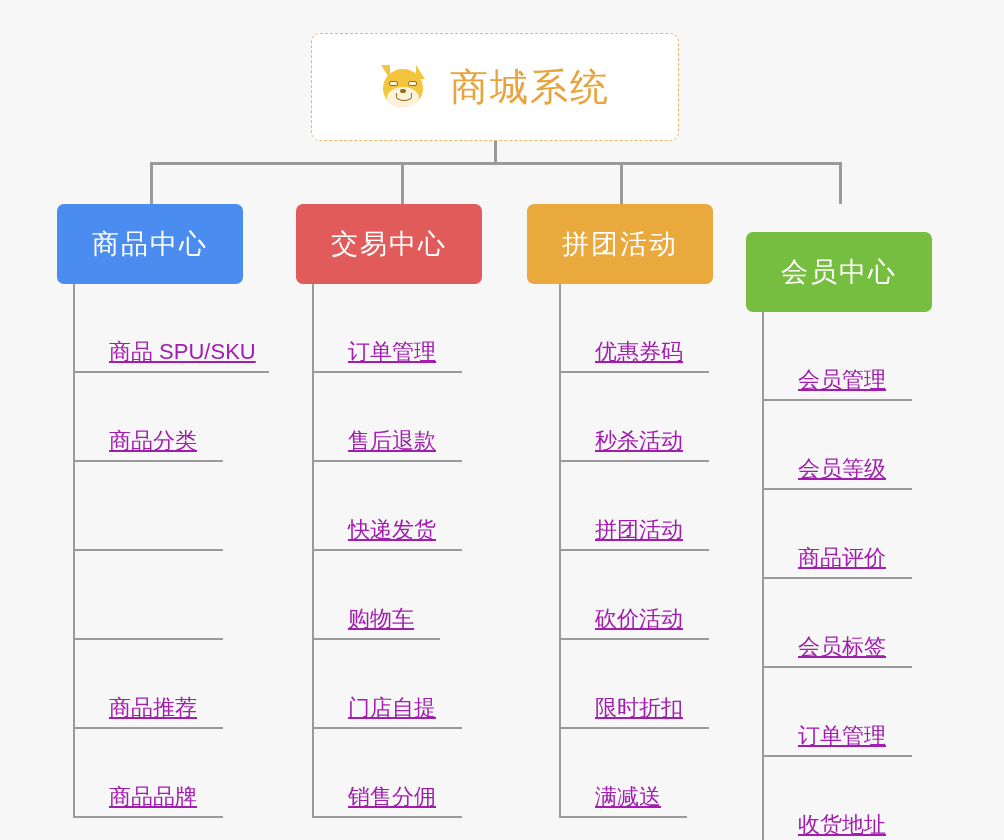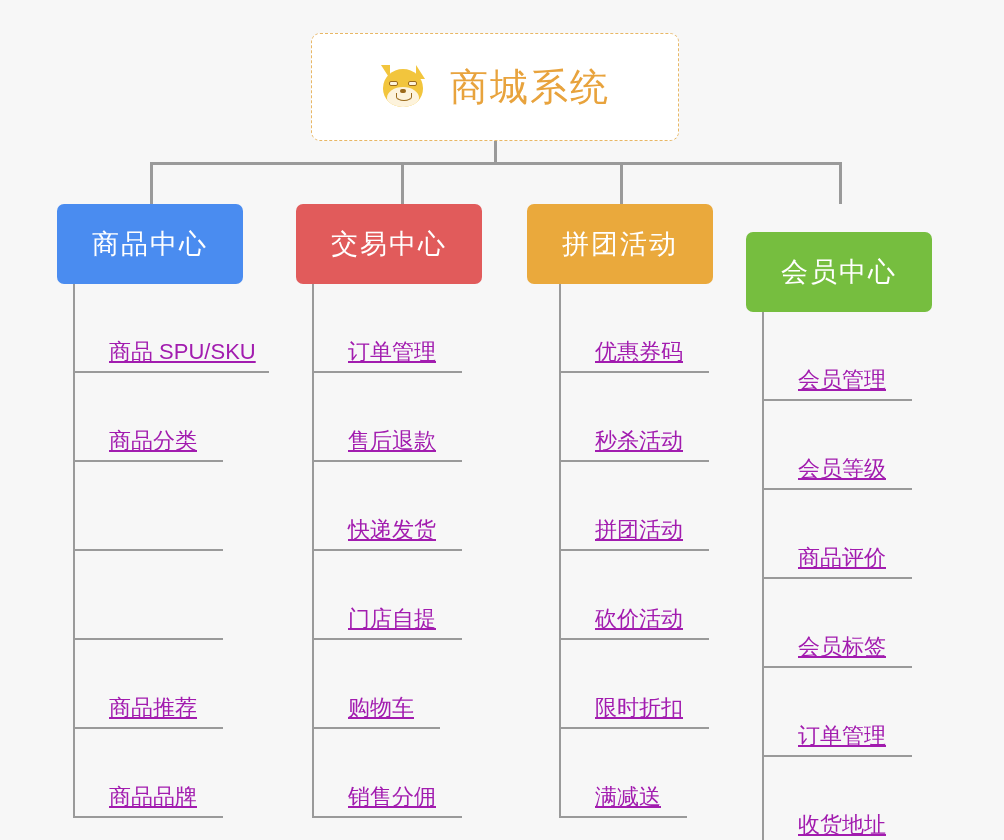--- a/index.html
+++ b/index.html
@@ -180,26 +180,26 @@
           </div>
           <div class="leaf">
             <span class="leaf-label">售后退款</span>
             <div class="leaf-rule" style="width: 150px;"></div>
           </div>
           <div class="leaf">
             <span class="leaf-label">快递发货</span>
             <div class="leaf-rule" style="width: 150px;"></div>
           </div>
           <div class="leaf">
-            <span class="leaf-label">门店自提</span>
-            <div class="leaf-rule" style="width: 150px;"></div>
-          </div>
-          <div class="leaf">
             <span class="leaf-label">购物车</span>
             <div class="leaf-rule" style="width: 128px;"></div>
+          </div>
+          <div class="leaf">
+            <span class="leaf-label">门店自提</span>
+            <div class="leaf-rule" style="width: 150px;"></div>
           </div>
           <div class="leaf">
             <span class="leaf-label">销售分佣</span>
             <div class="leaf-rule" style="width: 150px;"></div>
           </div>
         </div>
       </div>
       <div class="column" style="left: 527px; width: 186px;">
         <div class="cat-box" style="background: rgb(234, 169, 60);">拼团活动</div>
         <div class="leaf-list" style="margin-left: 32px; text-align: right;">

